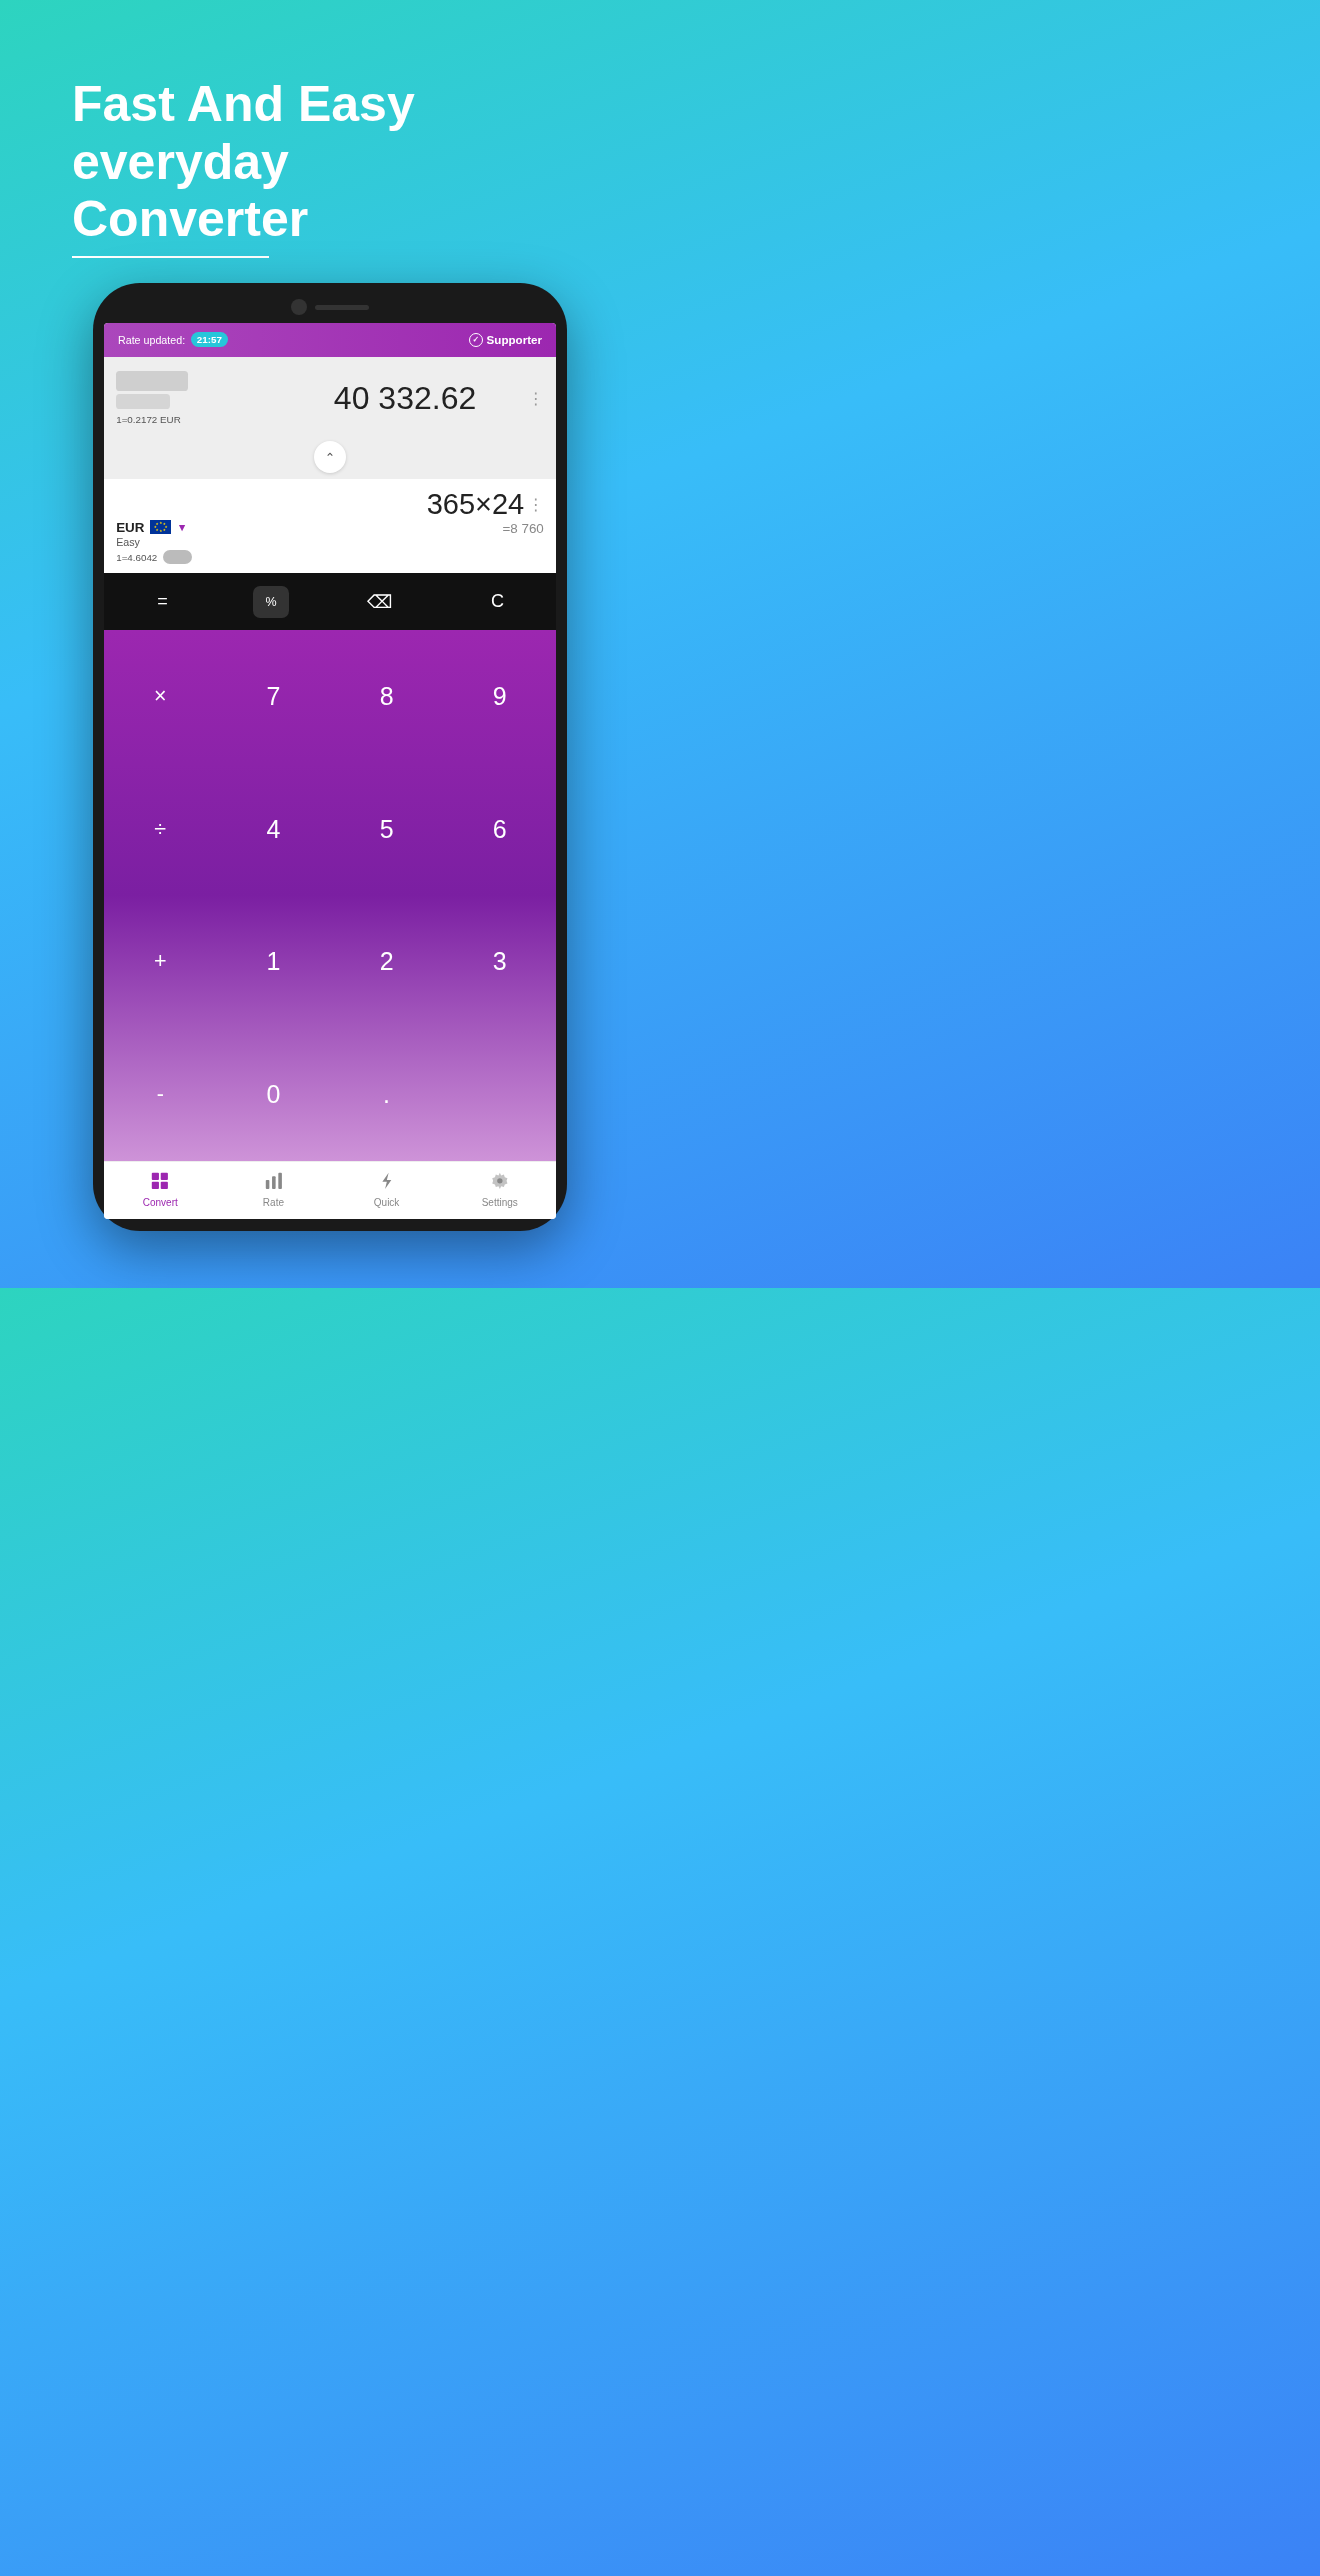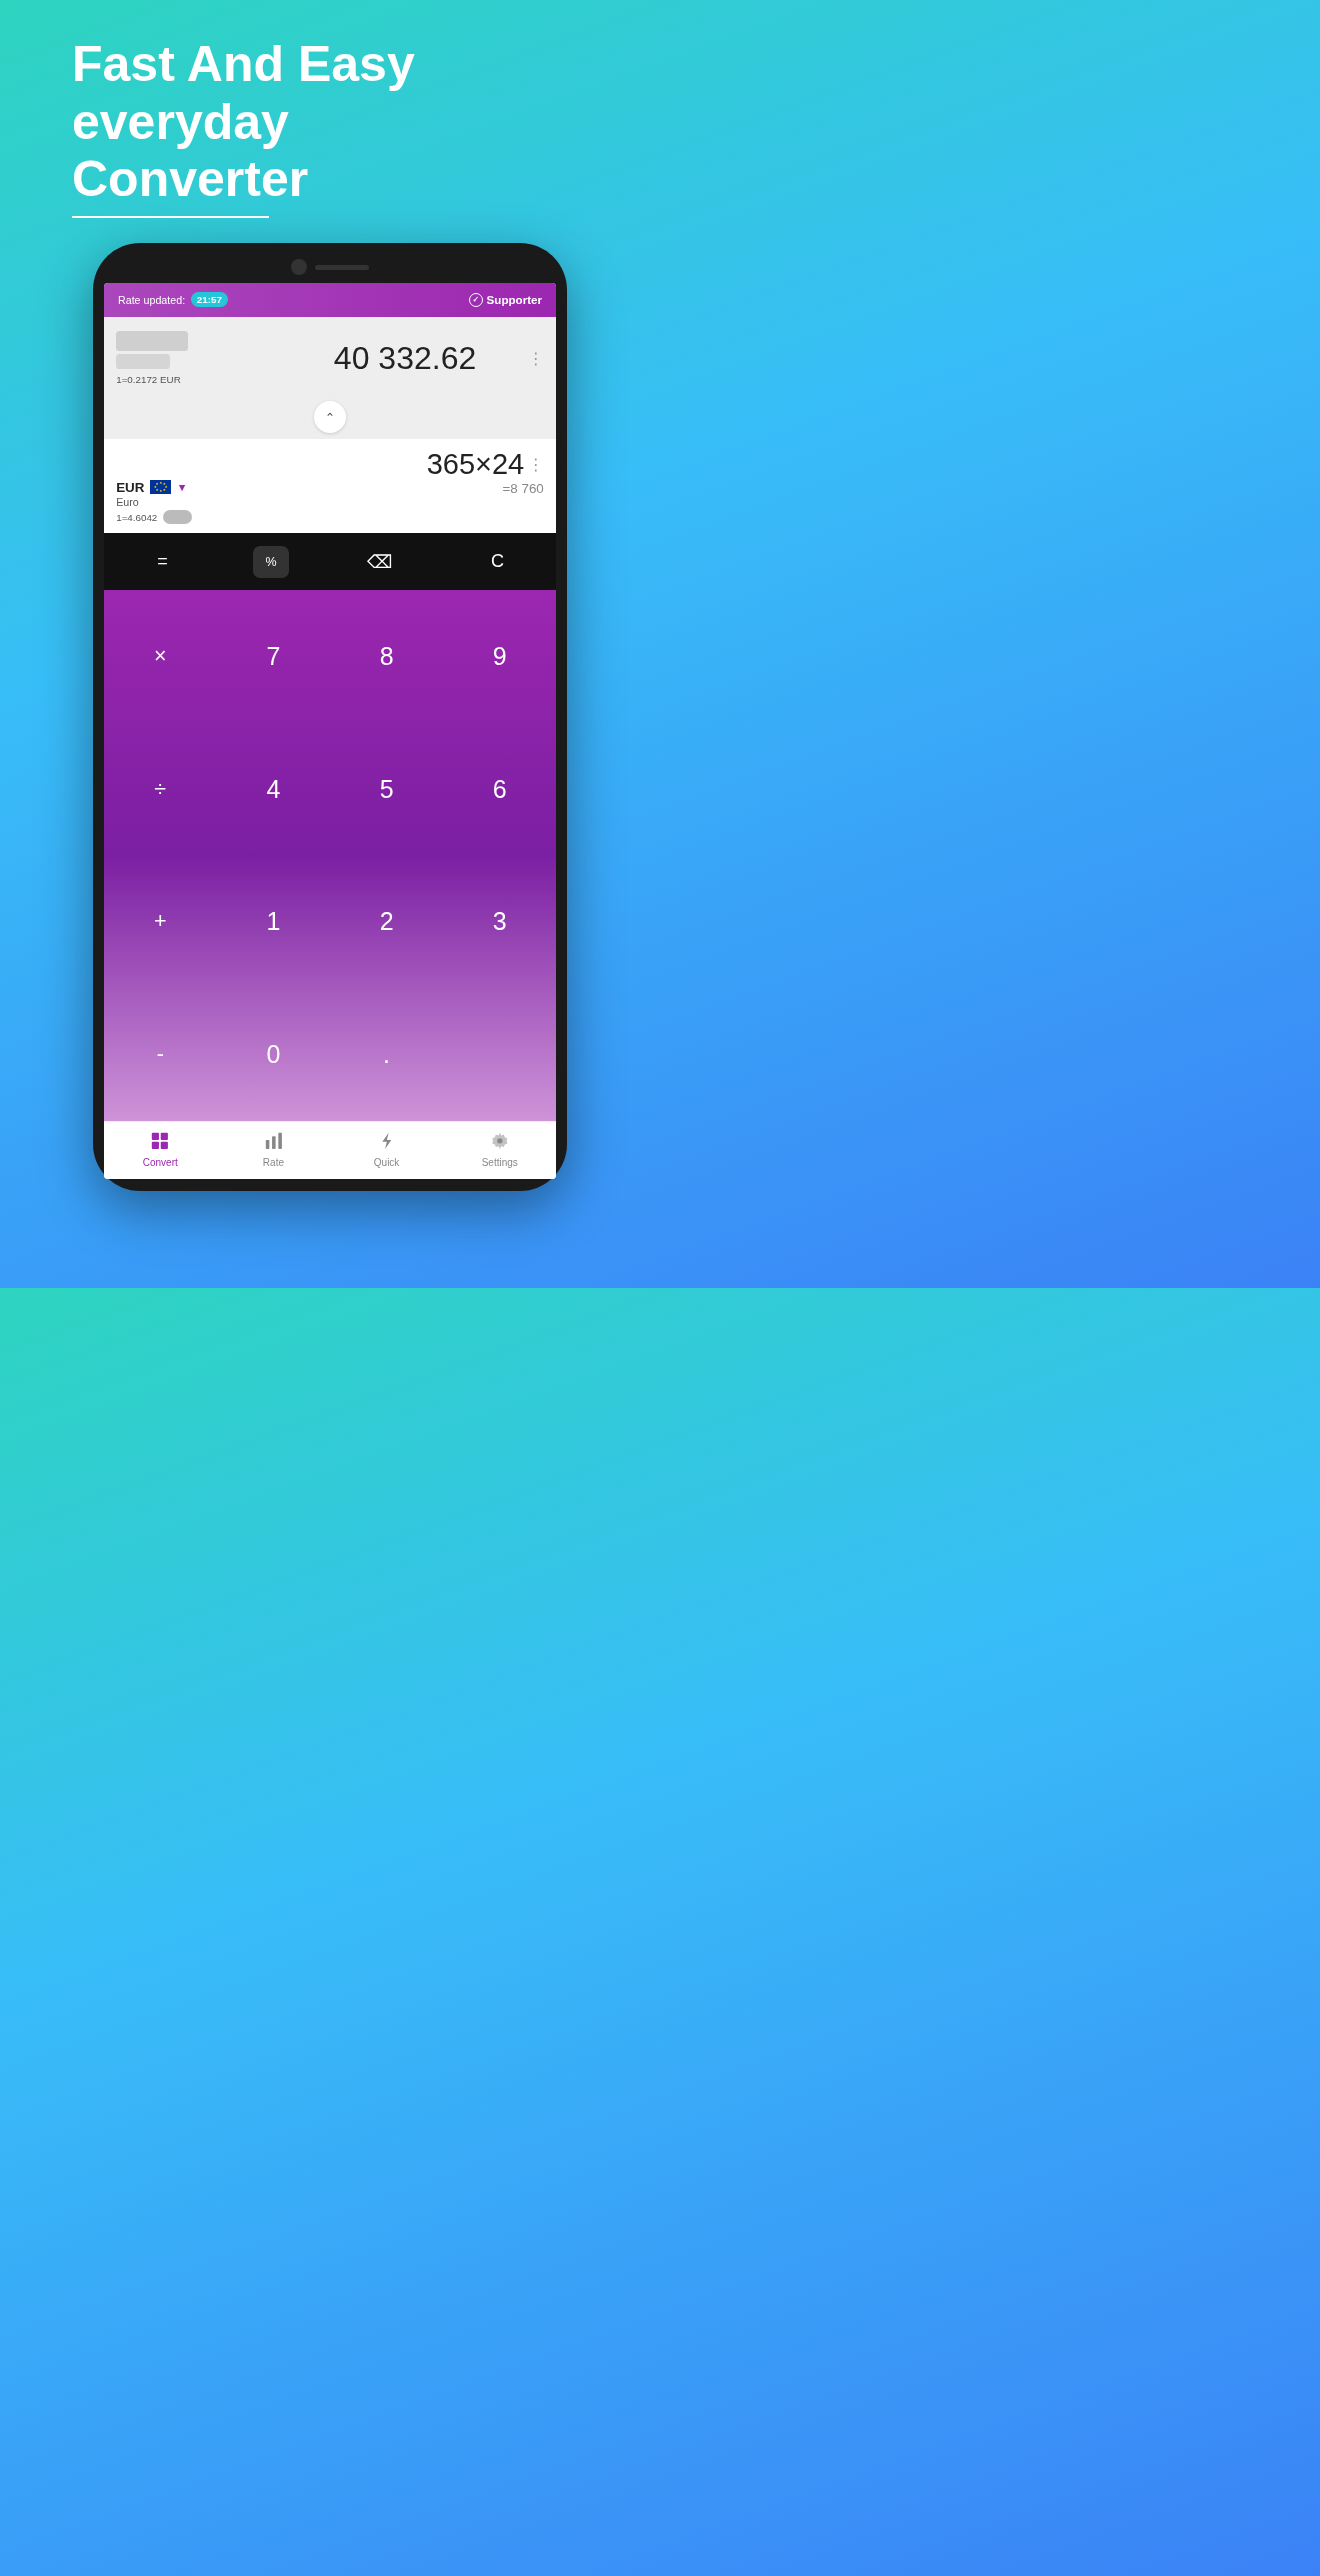--- a/index.html
+++ b/index.html
@@ -20,20 +20,21 @@
       text-align: left;
       width: 100%;
       padding: 36px 72px 0 72px;
       color: white;
     }
 
     .hero-title {
       font-size: 50px;
       font-weight: 800;
       line-height: 1.15;
+      margin-top: 40px;
     }
 
     .hero-underline {
       width: 197px;
       height: 2.7px;
       background: white;
       margin-top: 7.2px;
       margin-left: 0;
     }
 
@@ -450,21 +451,21 @@
                   <text x="18" y="8.5">★</text>
                   <text x="8" y="5.5">★</text>
                   <text x="16" y="5.5">★</text>
                   <text x="8" y="12">★</text>
                   <text x="16" y="12">★</text>
                 </g>
               </svg>
             </div>
             <span class="dropdown-arrow">▼</span>
           </div>
-          <div class="euro-full">Euro</div>
+          <div class="euro-full">Easy</div>
           <div class="eur-rate-row">
             <span class="eur-rate-text">1=4.6042</span>
             <div class="toggle-pill"></div>
           </div>
         </div>
         <div class="calc-expression">
           <div style="display:flex;align-items:center;">
             <span class="expr-text">365×24</span>
             <span class="dots-icon">⋮</span>
           </div>

